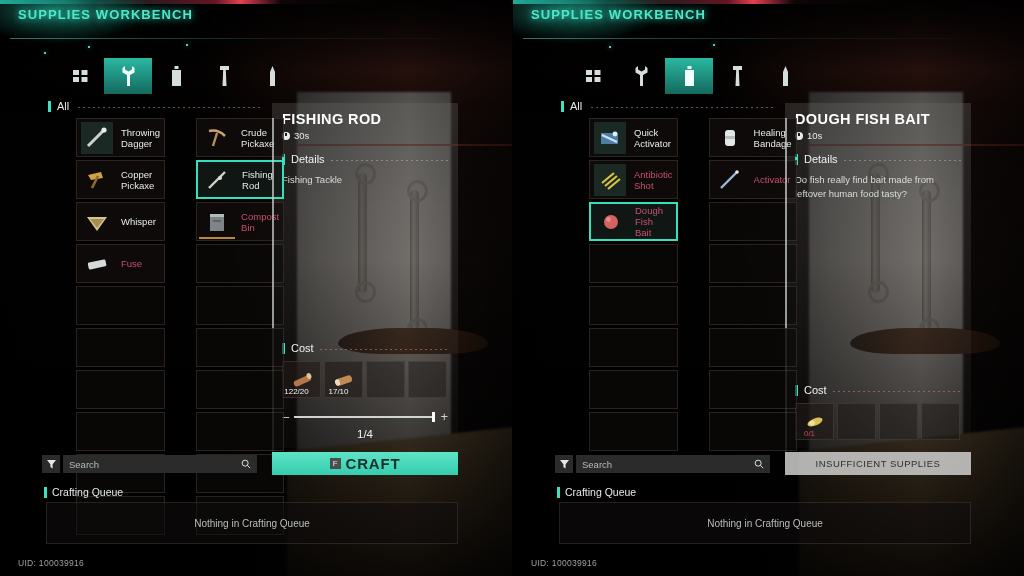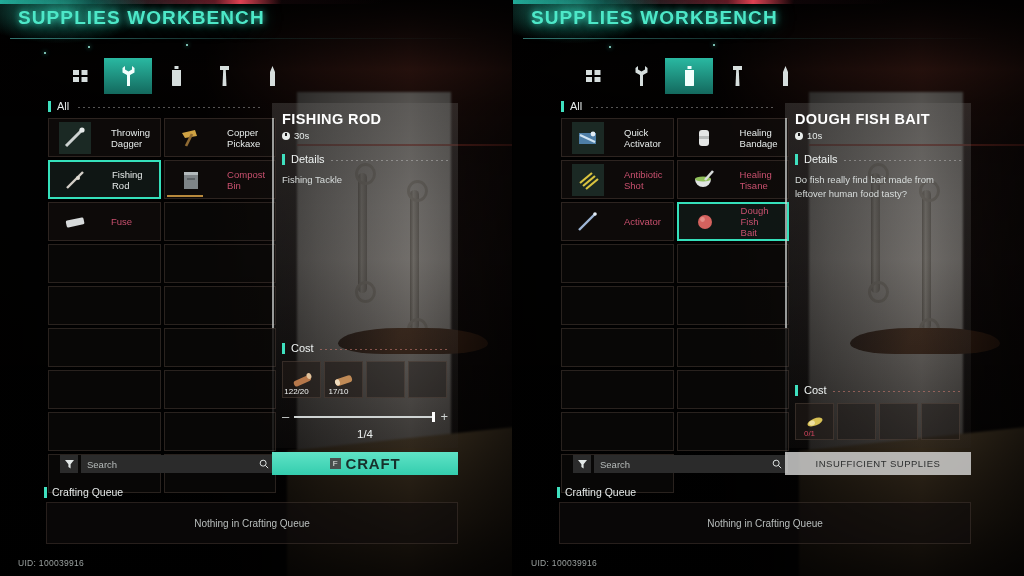--- a/index.html
+++ b/index.html
@@ -83,21 +83,21 @@
     background: radial-gradient(ellipse at center, rgba(60,230,200,.45), rgba(60,230,200,0) 70%);
     pointer-events:none;
   }
   .title-top-strip {
     position:absolute; left:0; top:0; width:100%; height:4px;
     background: linear-gradient(to right, rgba(35,190,170,.85) 0%, rgba(20,90,90,.3) 18%, rgba(180,40,60,.55) 42%, rgba(255,70,90,.9) 47%, rgba(60,20,30,.2) 55%, rgba(0,0,0,0) 75%);
   }
   .app-title {
     position: relative;
     margin: 7px 0 0 18px;
-    font-size: 19px; font-weight: 700; letter-spacing: 1.1px;
+    font-size: 13px; font-weight: 700; letter-spacing: 1.1px;
     color: #4de8c8;
     text-shadow: 0 0 7px rgba(60,230,200,.85), 0 0 18px rgba(40,200,180,.5);
   }
   .title-rule {
     position:absolute; left:10px; top:38px; width: 470px; height:1px;
     background: linear-gradient(to right, rgba(90,210,200,.55), rgba(90,210,200,.12) 55%, rgba(90,210,200,0));
   }
   .title-spark { position:absolute; width:2px; height:2px; border-radius:50%;
      background:#9ff3e4; box-shadow:0 0 4px #4de8c8; }
 
@@ -131,24 +131,25 @@
     margin-left: 3px; margin-bottom: -2px;
   }
   .grid {
     display: grid; grid-template-columns: 1fr 1fr; gap: 3px;
     position: relative;
   }
   .slot {
     height: 39px;
     background: rgba(18,14,13,.72);
     border: 1px solid rgba(96,78,70,.38);
-    display: flex; align-items: center; gap: 20px;
-    padding: 0 10px;
+    display: flex; align-items: center; gap: 8px;
+    padding: 0 4px;
     cursor: pointer;
     position: relative;
+    margin-left: 28px;
   }
   .slot.empty { background: rgba(14,11,10,.6); }
   .slot.selected { border: 2px solid #35e0bb; background: rgba(18,26,24,.85); }
   .slot.favorited::after {
     content:''; position:absolute; left:2px; bottom:1px; width:36px; height:2px; background:#b8893c;
   }
   .slot-icon {
     width: 32px; height: 32px; flex: 0 0 32px;
     display:flex; align-items:center; justify-content:center;
     position: relative;
@@ -163,21 +164,21 @@
     position: absolute; right: -11px; top: 0; width: 2px; height: 348px;
     background: rgba(120,120,120,.18);
   }
   .scrollbar i {
     position: absolute; left: 0; top: 0; width: 2px; height: 210px;
     background: rgba(215,220,218,.65);
   }
 
   
   .search-row {
-    position: absolute; left: 60px; top: 455px; width: 215px; z-index: 7;
+    position: absolute; left: 42px; top: 455px; width: 215px; z-index: 7;
     display: flex; align-items: flex-end; gap: 3px;
   }
   .filter-btn {
     width: 18px; height: 18px; background: #2b2b2b;
     display:flex; align-items:center; justify-content:center; cursor:pointer;
   }
   .search-box {
     flex: 1; height: 18px; background: #2b2b2b;
     display:flex; align-items:center; padding: 0 6px; cursor: text;
   }
@@ -380,34 +381,52 @@
               <svg width="26" height="26" viewBox="0 0 26 26">
                 <line x1="4" y1="21" x2="19" y2="6" stroke="#cdd2d1" stroke-width="3"></line>
                 <circle cx="20" cy="5" r="2.6" fill="#e7ebea"></circle>
               </svg>
             </div>
             <div class="slot-label">Throwing Dagger</div>
           </div>
           <div class="slot">
             <div class="slot-icon">
               <svg width="26" height="26" viewBox="0 0 26 26">
+                <path d="M5 6 q9 -2 16 5" stroke="#c9a46c" stroke-width="2.6" fill="none"></path>
+                <line x1="13" y1="8" x2="9" y2="21" stroke="#b9904f" stroke-width="2.4"></line>
+              </svg>
+            </div>
+            <div class="slot-label">Crude Pickaxe</div>
+          </div>
+          <div class="slot">
+            <div class="slot-icon">
+              <svg width="26" height="26" viewBox="0 0 26 26">
                 <path d="M4 8 L17 5 L19 11 L7 13 Z" fill="#cfa243"></path>
                 <line x1="14" y1="9" x2="8" y2="21" stroke="#8e6a33" stroke-width="2.6"></line>
               </svg>
             </div>
             <div class="slot-label">Copper Pickaxe</div>
           </div>
           <div class="slot selected">
             <div class="slot-icon">
               <svg width="26" height="26" viewBox="0 0 26 26">
                 <line x1="4" y1="21" x2="20" y2="5" stroke="#d3cfc7" stroke-width="2.4"></line>
                 <circle cx="15" cy="11" r="2" fill="#e0dbd2"></circle>
               </svg>
             </div>
             <div class="slot-label">Fishing Rod</div>
+          </div>
+          <div class="slot">
+            <div class="slot-icon">
+              <svg width="26" height="26" viewBox="0 0 26 26">
+                <path d="M3 8 H23 L13 22 Z" fill="#d8c58c"></path>
+                <path d="M6 10 H20 L13 19 Z" fill="#a58e52"></path>
+              </svg>
+            </div>
+            <div class="slot-label">Whisper</div>
           </div>
           <div class="slot favorited">
             <div class="slot-icon">
               <svg width="26" height="26" viewBox="0 0 26 26">
                 <rect x="6" y="5" width="14" height="17" fill="#7e8487"></rect>
                 <rect x="6" y="5" width="14" height="3" fill="#b3babc"></rect>
                 <rect x="9" y="11" width="8" height="2" fill="#5d6366"></rect>
               </svg>
             </div>
             <div class="slot-label locked">Compost Bin</div>
@@ -625,30 +644,20 @@
                   <line x1="8" y1="19" x2="20" y2="9"></line>
                   <line x1="11" y1="22" x2="23" y2="12"></line>
                 </g>
               </svg>
             </div>
             <div class="slot-label locked">Antibiotic Shot</div>
           </div>
           <div class="slot">
             <div class="slot-icon">
               <svg width="26" height="26" viewBox="0 0 26 26">
-                <path d="M4 12 h16 a8 8 0 0 1 -16 0 Z" fill="#dfe3e2"></path>
-                <ellipse cx="12" cy="12" rx="8" ry="2.6" fill="#8fbf5a"></ellipse>
-                <line x1="14" y1="13" x2="22" y2="4" stroke="#d8dcdb" stroke-width="2.6"></line>
-              </svg>
-            </div>
-            <div class="slot-label locked">Healing Tisane</div>
-          </div>
-          <div class="slot">
-            <div class="slot-icon">
-              <svg width="26" height="26" viewBox="0 0 26 26">
                 <line x1="4" y1="21" x2="20" y2="5" stroke="#9fb6d6" stroke-width="2.4"></line>
                 <circle cx="20" cy="5" r="1.8" fill="#e3ecf5"></circle>
               </svg>
             </div>
             <div class="slot-label locked">Activator</div>
           </div>
           <div class="slot selected">
             <div class="slot-icon">
               <svg width="26" height="26" viewBox="0 0 26 26">
                 <circle cx="13" cy="13" r="7" fill="#d4625e"></circle>

